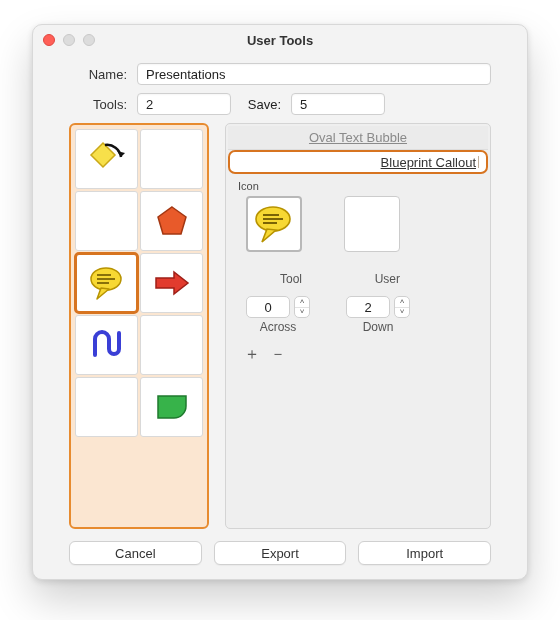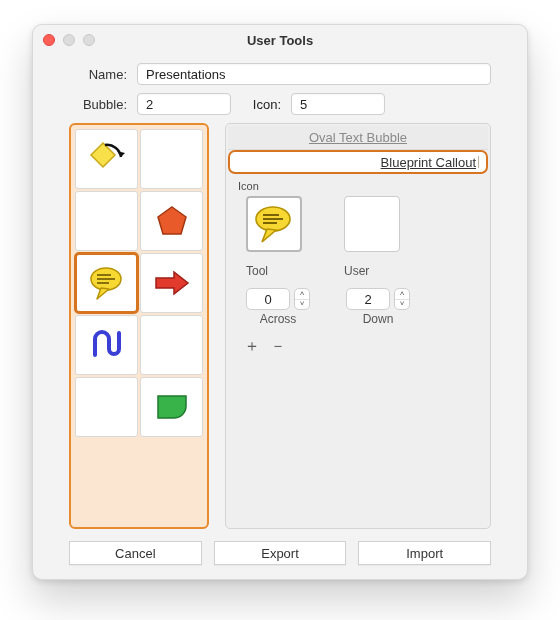--- a/index.html
+++ b/index.html
@@ -87,21 +87,21 @@
     text-align:right; justify-content:flex-end; padding-right:10px;
     position:relative;
   }
   .list-item.selected::after {
     content:""; position:absolute; right:7px; top:4px; bottom:4px; width:1px; background:#c0b09c;
   }
 
   .icon-section { margin-top:6px; padding:0 10px; flex:1; display:flex; flex-direction:column; }
   .icon-label { font-size:11px; color:#4a4a4a; margin-bottom:4px; }
   .icon-row { display:flex; gap:42px; align-items:flex-start; margin-left:8px; }
-  .icon-col { display:flex; flex-direction:column; align-items:flex-start; gap:12px; }
+  .icon-col { display:flex; flex-direction:column; align-items:flex-end; gap:20px; }
   .icon-box { width:56px; height:56px; border:1px solid #ccc; border-radius:4px; background:#fff;
     display:flex; align-items:center; justify-content:center; }
   .icon-box.sel { border:2px solid #b8b8b8; }
   .icon-cap { color:#555; font-size:12px; }
 
   .coord-row { display:flex; gap:36px; margin-top:10px; margin-left:8px; }
   .coord-col { display:flex; flex-direction:column; align-items:center; gap:2px; }
   .stepper { display:flex; align-items:center; gap:4px; }
   .step-value {
     width:44px; height:22px; background:#fff; border:1px solid #cfcfcf; border-radius:5px;
@@ -109,21 +109,21 @@
   }
   .step-btns { width:16px; height:22px; display:flex; flex-direction:column; border:1px solid #cfcfcf; border-radius:5px; overflow:hidden; background:#fff; }
   .step-half { flex:1; display:flex; align-items:center; justify-content:center; font-size:8px; color:#555; line-height:1; }
   .step-half:first-child { border-bottom:1px solid #e2e2e2; }
 
   .plusminus { display:flex; gap:10px; margin-top:10px; margin-left:6px; color:#5a5a5a; font-size:16px;}
 
   
   .button-row { display:flex; gap:12px; margin-top:auto; padding-top:12px; }
   .btn {
-    flex:1; height:24px; border:1px solid #d0d0d0; border-radius:0; background:#fff;
+    flex:1; height:24px; border:1px solid #d0d0d0; border-radius:6px; background:#fff;
     display:flex; align-items:center; justify-content:center; font-size:13px; color:#333;
     box-shadow: 0 1px 1px rgba(0,0,0,.04);
   }
   .btn.primary { background:#e27a22; border-color:#c9681a; color:#fff; font-weight:500; }
 
   svg { display:block; }
 </style>
 </head>
 <body>
 
@@ -138,23 +138,23 @@
   </div>
 
   <div class="content">
 
     <div class="form-row">
       <div class="form-label">Name:</div>
       <input class="text-input" value="Presentations" style="">
     </div>
 
     <div class="form-row">
-      <div class="form-label">Bubble:</div>
+      <div class="form-label">Tools:</div>
       <input class="text-input small" value="2" style="">
-      <div style="width:40px; text-align:right;">Icon:</div>
+      <div style="width:40px; text-align:right;">Save:</div>
       <input class="text-input small" value="5" style="">
     </div>
 
 
     <div class="midwrap">
 
       <div class="grid-panel">
         <div class="grid-inner">
 
           <div class="cell">

